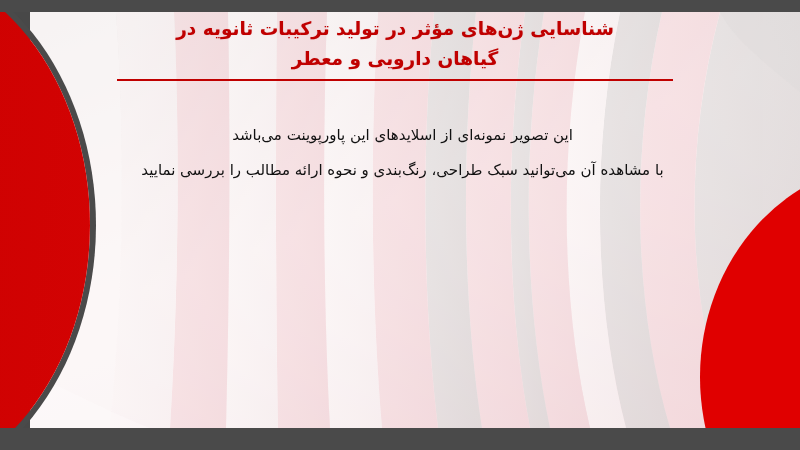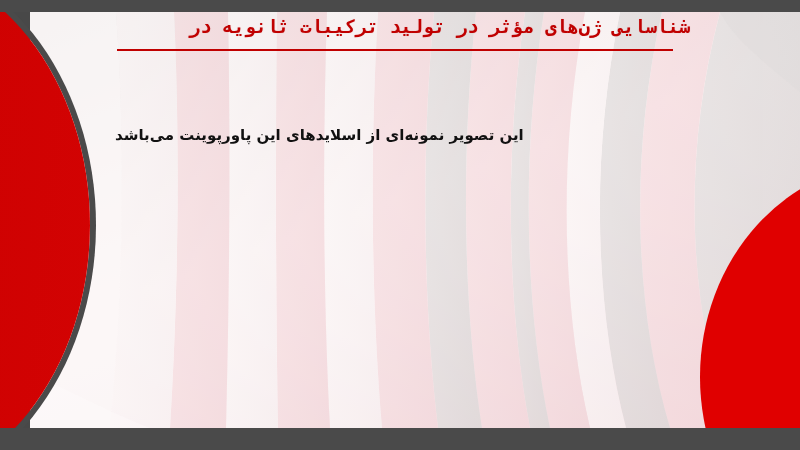--- a/index.html
+++ b/index.html
@@ -93,22 +93,21 @@
     z-index: 8;
   }
 
   
   .title-block {
     position: absolute;
     right: 110px;
     top: 14px;
     width: 590px;
     z-index: 20;
-    text-align: right;
-    font-family: Liberation Mono, monospace;
+    text-align: center;
   }
   .title-line {
     color: #c00000;
     font-weight: bold;
     font-size: 18.5px;
     line-height: 30px;
     letter-spacing: 0;
     direction: rtl;
     text-shadow: 0 0 1px rgba(170,0,0,.25);
   }
@@ -120,22 +119,21 @@
   }
 
   
   .body-block {
     position: absolute;
     right: 110px;
     top: 118px;
     width: 575px;
     z-index: 20;
     direction: rtl;
-    text-align: left;
-    font-weight: bold;
+    text-align: center;
   }
   .body-line {
     color: #111111;
     font-size: 15px;
     line-height: 35px;
     white-space: nowrap;
     direction: rtl;
   }
 </style>
 </head>
@@ -190,20 +188,22 @@
 
     <div class="red-arc-right"></div>
   </div>
 
   <div class="red-ellipse-wrap">
     <div class="red-ellipse"></div>
   </div>
 
   <div class="title-block">
     <div class="title-line">شناسایی ژن‌های مؤثر در تولید ترکیبات ثانویه در</div>
+    <div class="title-line">گیاهان دارویی و معطر</div>
     <div class="title-rule"></div>
   </div>
 
   <div class="body-block">
     <div class="body-line">این تصویر نمونه‌ای از اسلایدهای این پاورپوینت می‌باشد</div>
+    <div class="body-line">با مشاهده آن می‌توانید سبک طراحی، رنگ‌بندی و نحوه ارائه مطالب را بررسی نمایید</div>
   </div>
 
 </div>
 
 </body></html>

